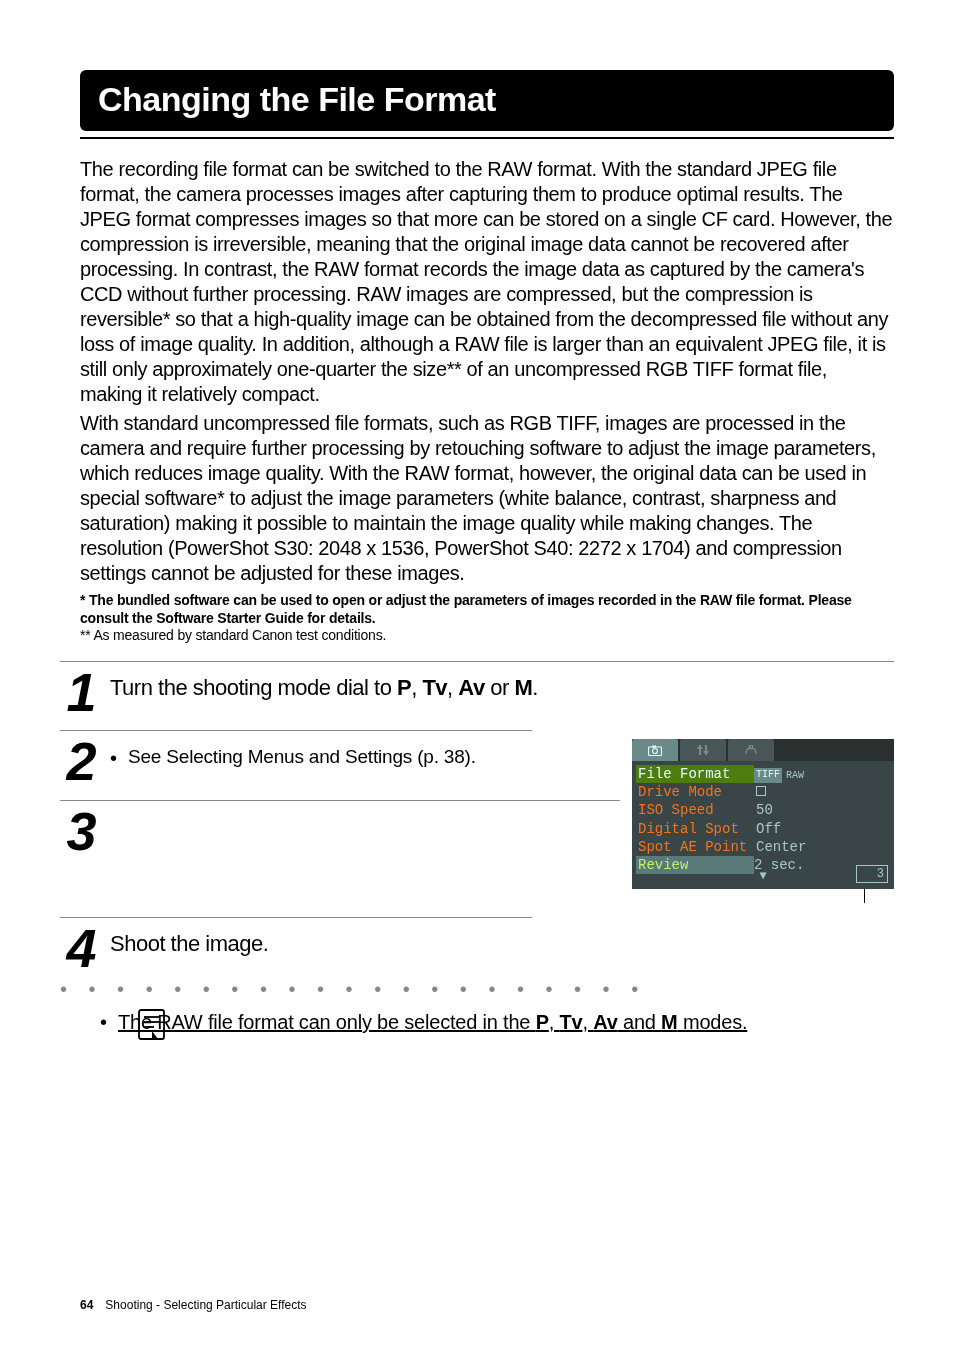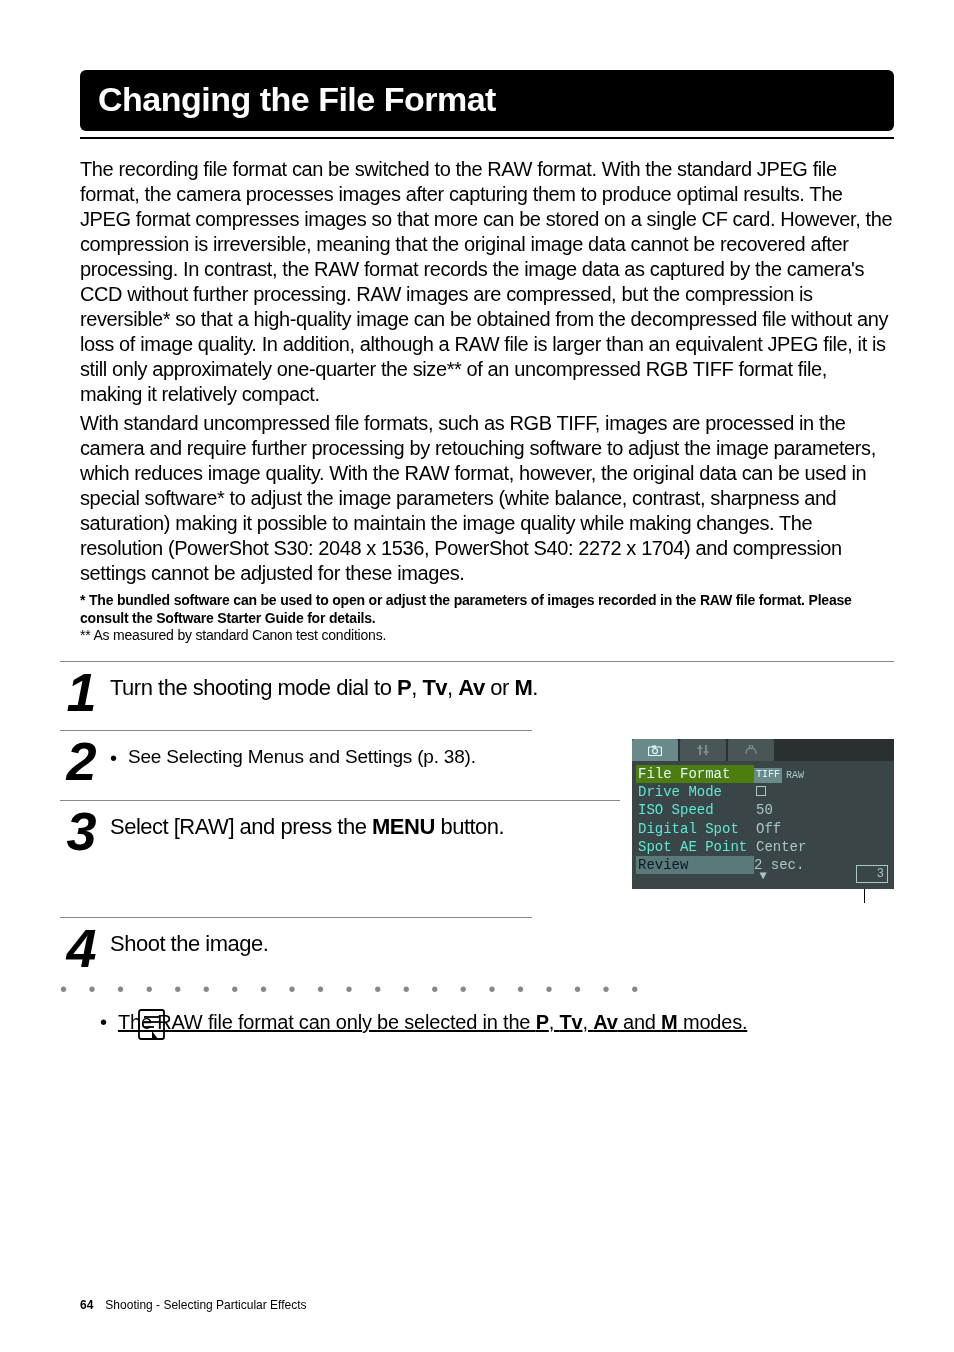--- a/index.html
+++ b/index.html
@@ -147,21 +147,21 @@
     }
     .lcd-tab.active { background: #6a8a8a; color: #dff; }
     .lcd-body {
       background: #394547;
       padding: 4px 6px 8px 6px;
       font-size: 14px;
       line-height: 1.3;
       position: relative;
     }
     .lcd-row { display: flex; }
-    .lcd-label { width: 118px; color: #5eead4; }
+    .lcd-label { width: 118px; color: #f97316; }
     .lcd-val { color: #a8c8c8; }
     .lcd-row.sel .lcd-label { background:#4d7c0f; color:#dff; padding-left:2px; margin-left:-2px; }
     .lcd-square { display:inline-block; width:10px; height:10px; border:1.5px solid #a8c8c8; vertical-align:0px; }
     .lcd-counter {
       position: absolute;
       right: 6px; bottom: 6px;
       width: 32px; height: 18px;
       border: 1.5px solid #a8c8c8;
       background: #394547;
       color: #a8c8c8;
@@ -227,23 +227,20 @@
         <div class="step-num">2</div>
         <div class="step-content">
           <p class="step-bullet">See Selecting Menus and Settings (p. 38).</p>
         </div>
       </div>
 
       <div class="step-rule"></div>
       <div class="step">
         <div class="step-num">3</div>
         <div class="step-content">
-          <p class="step-heading">
-            <span>Select [RAW] and press the </span><span class="menu-word">MENU</span><span> button.</span>
-          </p>
         </div>
       </div>
     </div>
 
     <div class="lcd-wrap">
       <div class="lcd">
         <div class="lcd-tabs">
           <div class="lcd-tab active">
             <svg width="14" height="11" viewBox="0 0 14 11">
                 <rect x="0.5" y="2" width="13" height="8.5" rx="1" fill="none" stroke="#dff" stroke-width="1.2"></rect>
@@ -284,21 +281,21 @@
             </div>
           <div class="lcd-row">
               <span class="lcd-label">Digital Spot</span>
               <span class="lcd-val">Off</span>
             </div>
           <div class="lcd-row">
               <span class="lcd-label">Spot AE Point</span>
               <span class="lcd-val">Center</span>
             </div>
           <div class="lcd-row">
-              <span class="lcd-label" style="background:#5a7a7a;color:#0f172a;padding-left:2px;margin-left:-2px;">Review</span>
+              <span class="lcd-label" style="background:#5a7a7a;color:#bef264;padding-left:2px;margin-left:-2px;">Review</span>
               <span class="lcd-val">2 sec.</span>
             </div>
           <div class="lcd-arrow">▼</div>
           <div class="lcd-counter">3</div>
         </div>
       </div>
       <div class="caption-line"></div>
     </div>
   </div>
 

